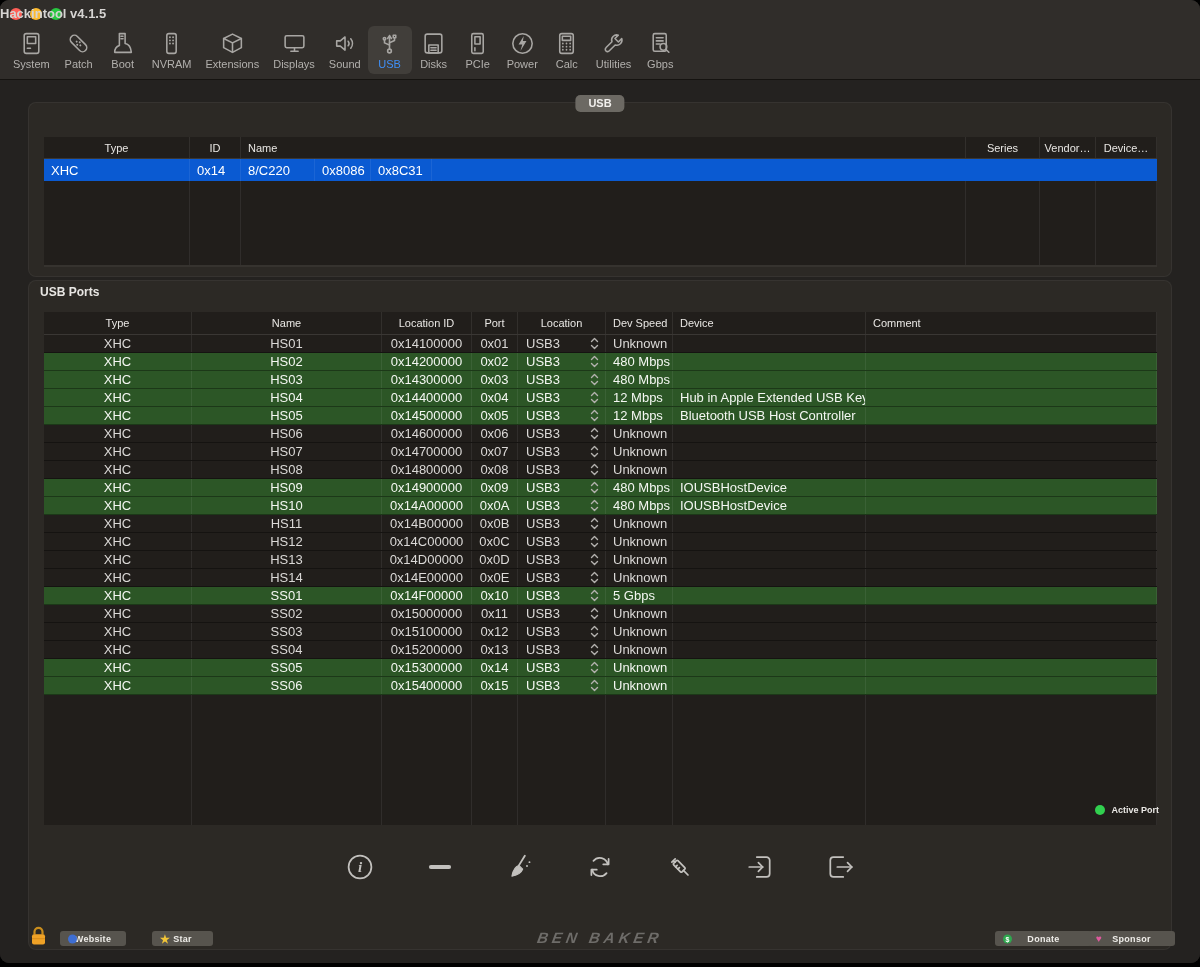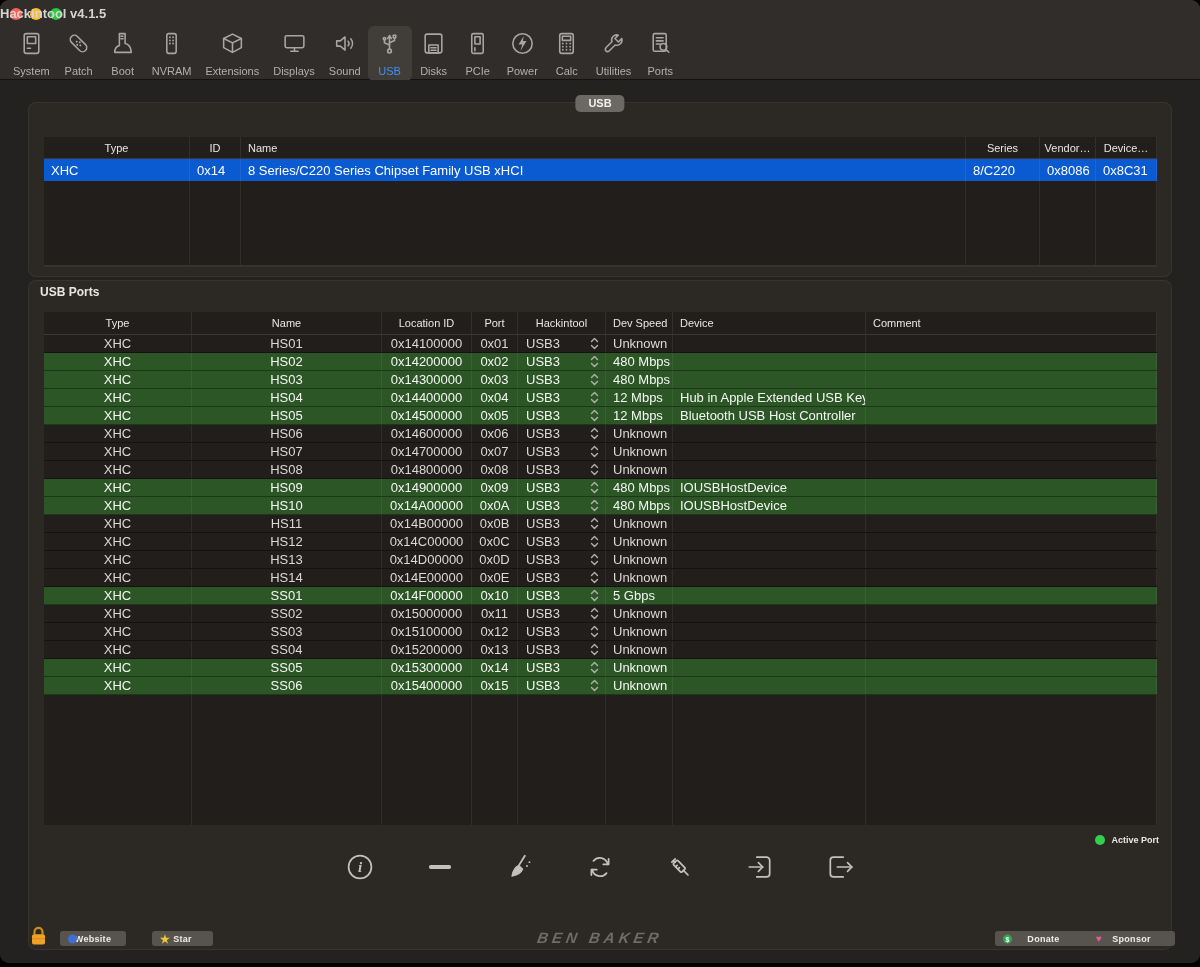--- a/index.html
+++ b/index.html
@@ -5,21 +5,21 @@
   *{margin:0;padding:0;box-sizing:border-box}
   html,body{width:1200px;height:967px;background:#000;font-family:"Liberation Sans",sans-serif;overflow:hidden}
   .window{position:absolute;left:0;top:0;width:1200px;height:963px;background:#242220;border-radius:9px;overflow:hidden}
   
   .chrome{position:absolute;top:0;left:0;right:0;height:80px;background:#302d2a;border-bottom:1px solid #151310}
   .traffic{position:absolute;left:10px;top:8px;display:flex}
   .tl{width:12px;height:12px;border-radius:50%;margin-right:8px;display:inline-block}
   .tl.red{background:#ff5f57}.tl.yellow{background:#febc2e}.tl.green{background:#28c840}
   .wtitle{position:absolute;top:6px;left:0;right:0;text-align:left;font-size:13px;font-weight:bold;color:#d6d4d2}
   .toolbar{position:absolute;top:25px;left:0;right:0;height:54px;display:flex;align-items:flex-start;padding:1px 0 0 6px}
-  .tb-item{display:flex;flex-direction:column;align-items:center;gap:9px;padding:4px 7px;border-radius:6px;min-width:44px;cursor:default}
+  .tb-item{display:flex;flex-direction:column;align-items:center;gap:2px;padding:4px 7px;border-radius:6px;min-width:44px;cursor:default}
   .tb-item.active{background:#413e3a}
   .tb-icon{height:26px;display:flex;align-items:center;color:#a8a6a3}
   .tb-icon svg{width:25px;height:25px}
   .tb-label{font-size:11px;color:#b2b0ad;white-space:nowrap}
   
   .content{position:absolute;top:80px;left:0;right:0;bottom:0;background:#242220}
   .box{position:absolute;left:28px;width:1144px;background:#2c2925;border-radius:8px;border:1px solid rgba(255,255,255,.05)}
   .box1{top:22px;height:175px}
   .box2{top:200px;height:670px}
   .tab-pill{position:absolute;top:15px;left:50%;transform:translateX(-50%);background:#6c6963;color:#f2f0ed;font-size:11px;font-weight:bold;padding:2px 13px 3px;border-radius:5px;z-index:3}
@@ -39,21 +39,21 @@
   .tcell{display:flex;align-items:center;height:100%;flex:none;border-right:1px solid rgba(255,255,255,.07);overflow:hidden;white-space:nowrap}
   .al-c{justify-content:center}
   .al-l{padding-left:7px}
   .tfill{flex:1;display:flex}
   .tfill .tcell{height:auto}
   .ct0{width:146px}.ct1{width:51px}.ct2{width:725px}.ct3{width:74px}.ct4{width:56px}.ct5{width:61px}
   .pt0{width:148px}.pt1{width:190px}.pt2{width:90px}.pt3{width:46px}.pt4{width:88px}.pt5{width:67px}.pt6{width:193px}.pt7{width:291px}
   .conn{justify-content:space-between;padding:0 6px 0 8px}
   .stepper{display:flex;align-items:center;color:#b3b1ae}
   
-  .legend{position:absolute;top:755px;right:41px;display:flex;align-items:center;gap:6px;z-index:3}
+  .legend{position:absolute;top:725px;right:41px;display:flex;align-items:center;gap:6px;z-index:3}
   .legend-dot{width:10px;height:10px;border-radius:50%;background:#31d04f}
   .legend-label{font-size:9px;font-weight:bold;color:#e9e7e4}
   .actions{position:absolute;top:775px;left:0;right:0;display:flex;justify-content:center;gap:52px;z-index:3}
   .action-btn{width:28px;height:28px;color:#c3c1be;display:flex;align-items:center;justify-content:center}
   .action-btn svg{width:28px;height:28px}
   
   .lock{position:absolute;left:30px;top:845px;width:17px;height:21px;z-index:4}
   .fbtn{position:absolute;height:15px;border-radius:3px;background:#57544e;display:flex;align-items:center;justify-content:center;font-size:9px;font-weight:bold;color:#efede9;letter-spacing:.3px;z-index:4}
   .fbtn-ic{position:absolute;left:8px;top:50%;transform:translateY(-50%);display:flex;align-items:center;justify-content:center}
   .btn-website{left:60px;top:851px;width:66px}
@@ -208,21 +208,21 @@
         </div>
         <div class="tb-item">
           <span class="tb-icon">
             <svg viewBox="0 0 24 24" fill="none" stroke="currentColor" stroke-width="1.5" stroke-linecap="round" stroke-linejoin="round">
               <rect x="5" y="2.5" width="12.5" height="17" rx="1.5"></rect>
               <path d="M8 6.5h6.5M8 9.5h6.5M8 12.5h3.5"></path>
               <circle cx="14.8" cy="15.2" r="3.2"></circle>
               <path d="M17.1 17.5L20 20.4"></path>
             </svg>
           </span>
-          <span class="tb-label">Ports</span>
+          <span class="tb-label">Gbps</span>
         </div>
       </div>
   </div>
 
   <div class="content">
     <div class="box box1"></div>
     <div class="box box2"></div>
     <div class="tab-pill">USB</div>
 
     <div class="tbl ctable">
@@ -231,21 +231,20 @@
           <div class="hcell ct1 al-c">ID</div>
           <div class="hcell ct2 al-l">Name</div>
           <div class="hcell ct3 al-c">Series</div>
           <div class="hcell ct4 al-c">Vendor…</div>
           <div class="hcell ct5 al-c">Device…</div>
         </div>
       <div id="ct-body">
           <div class="trow ct-row" style="background: rgb(10, 90, 210);">
             <div class="tcell ct0 al-l">XHC</div>
             <div class="tcell ct1 al-l">0x14</div>
-            <div class="tcell ct2 al-l">8 Series/C220 Series Chipset Family USB xHCI</div>
             <div class="tcell ct3 al-l">8/C220</div>
             <div class="tcell ct4 al-l">0x8086</div>
             <div class="tcell ct5 al-l">0x8C31</div>
           </div>
         </div>
       <div class="tfill" id="ct-filler">
           <div class="tcell ct0"></div>
           <div class="tcell ct1"></div>
           <div class="tcell ct2"></div>
           <div class="tcell ct3"></div>
@@ -255,21 +254,21 @@
     </div>
 
     <div class="section-title">USB Ports</div>
 
     <div class="tbl ptable">
       <div class="thead" id="pt-header">
           <div class="hcell pt0 al-c">Type</div>
           <div class="hcell pt1 al-c">Name</div>
           <div class="hcell pt2 al-c">Location ID</div>
           <div class="hcell pt3 al-c">Port</div>
-          <div class="hcell pt4 al-c">Hackintool</div>
+          <div class="hcell pt4 al-c">Location</div>
           <div class="hcell pt5 al-l">Dev Speed</div>
           <div class="hcell pt6 al-l">Device</div>
           <div class="hcell pt7 al-l">Comment</div>
         </div>
       <div id="pt-body">
           <div class="trow pt-row">
             <div class="tcell pt0 al-c">XHC</div>
             <div class="tcell pt1 al-c">HS01</div>
             <div class="tcell pt2 al-c">0x14100000</div>
             <div class="tcell pt3 al-c">0x01</div>

